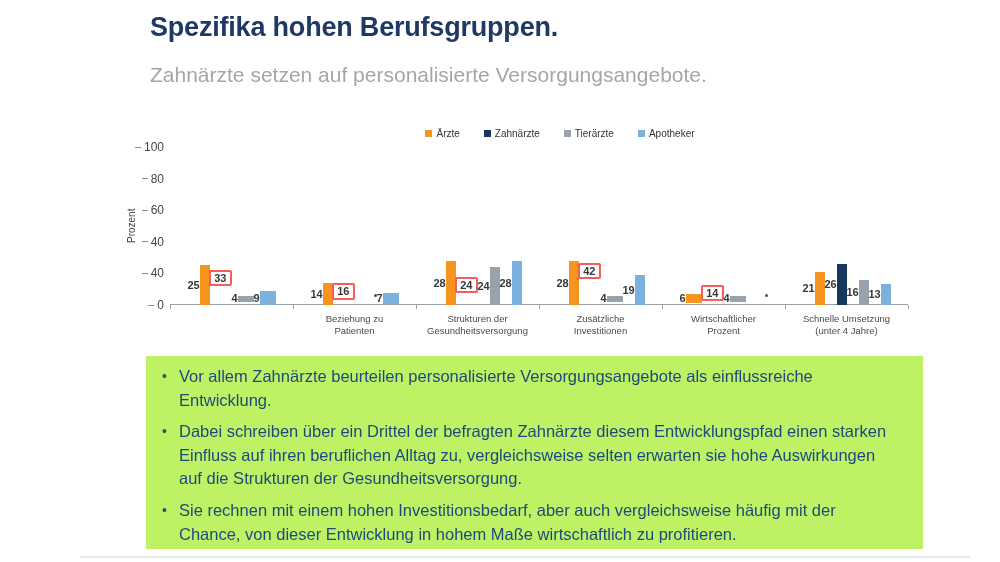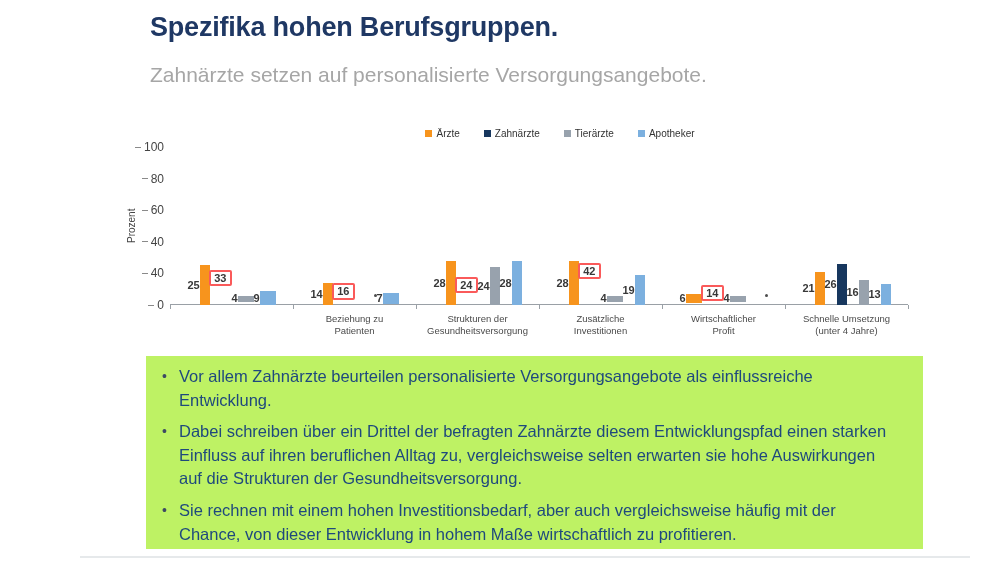--- a/index.html
+++ b/index.html
@@ -222,21 +222,21 @@
               </div>
               <div class="slot">
                 <div class="val">4</div>
                 <div class="bar" style="height: 6px; background: rgb(152, 162, 173);"></div>
               </div>
               <div class="slot">
                 <div class="nodata"></div>
               </div>
             </div>
             <div class="cat">Wirtschaftlicher
-Profit</div>
+Prozent</div>
           </div>
           <div class="group">
             <div class="bars">
               <div class="slot">
                 <div class="val">21</div>
                 <div class="bar" style="height: 33px; background: rgb(247, 148, 29);"></div>
               </div>
               <div class="slot">
                 <div class="val">26</div>
                 <div class="bar" style="height: 41px; background: rgb(23, 55, 94);"></div>

